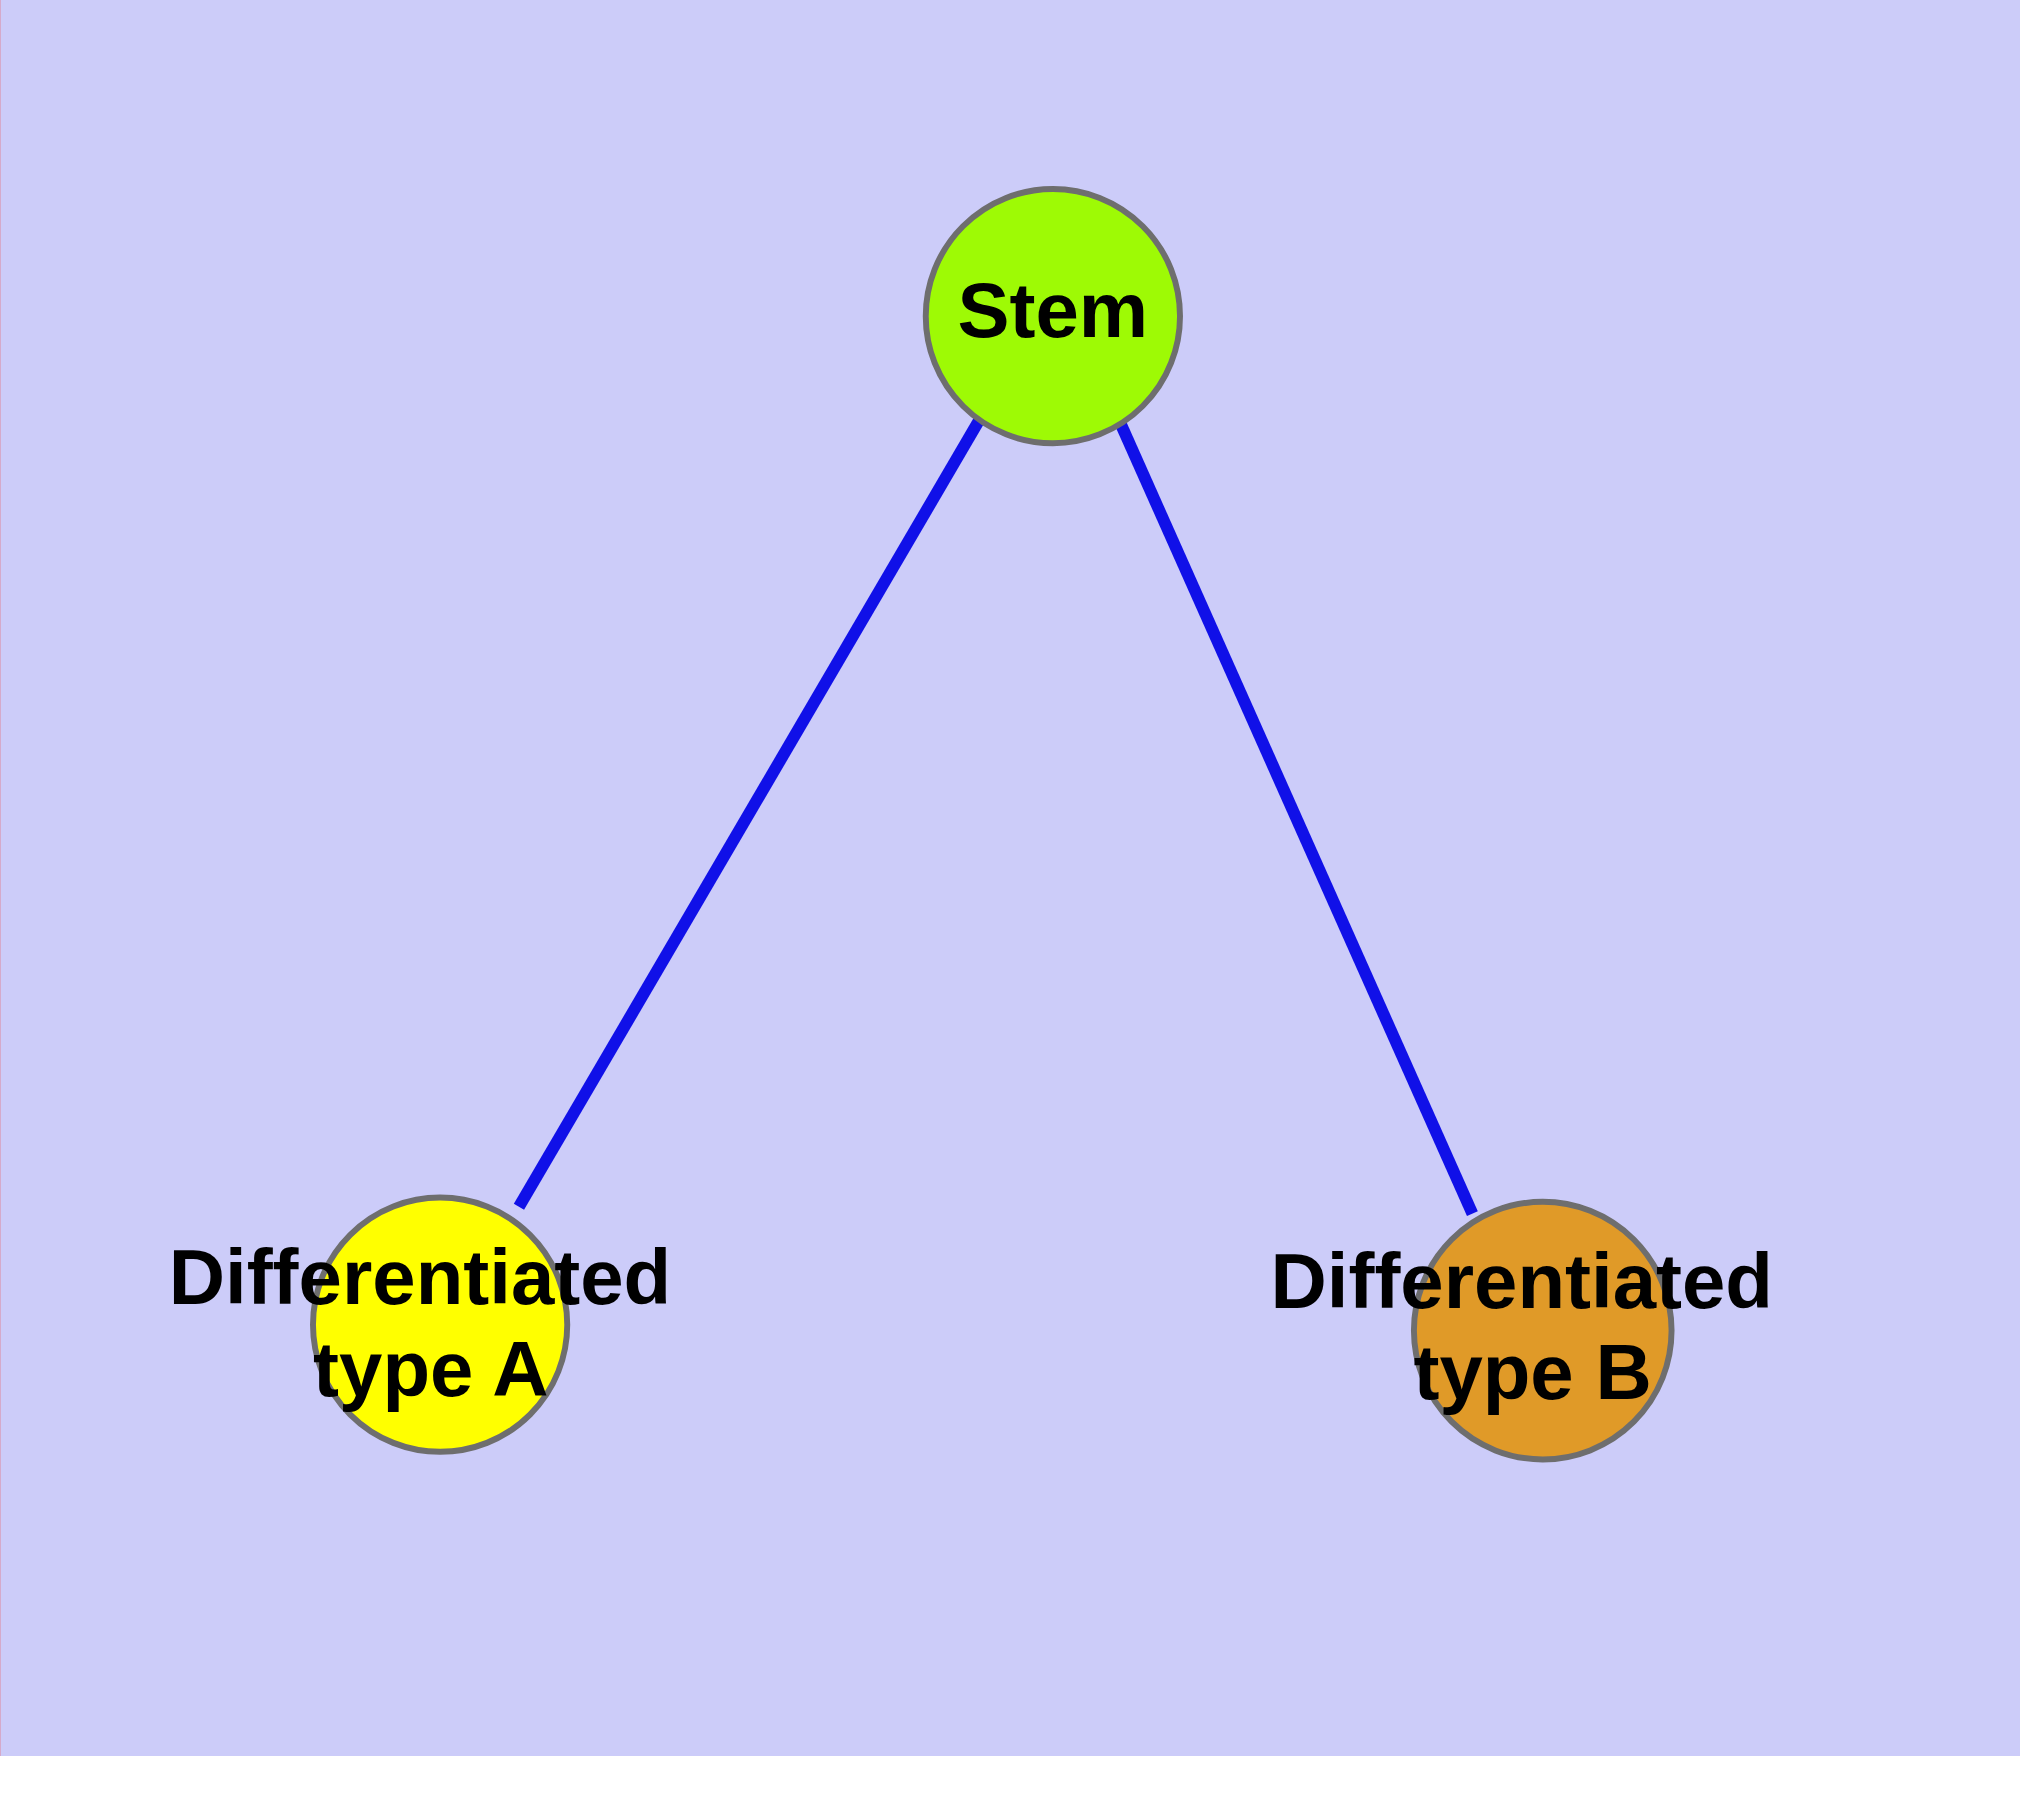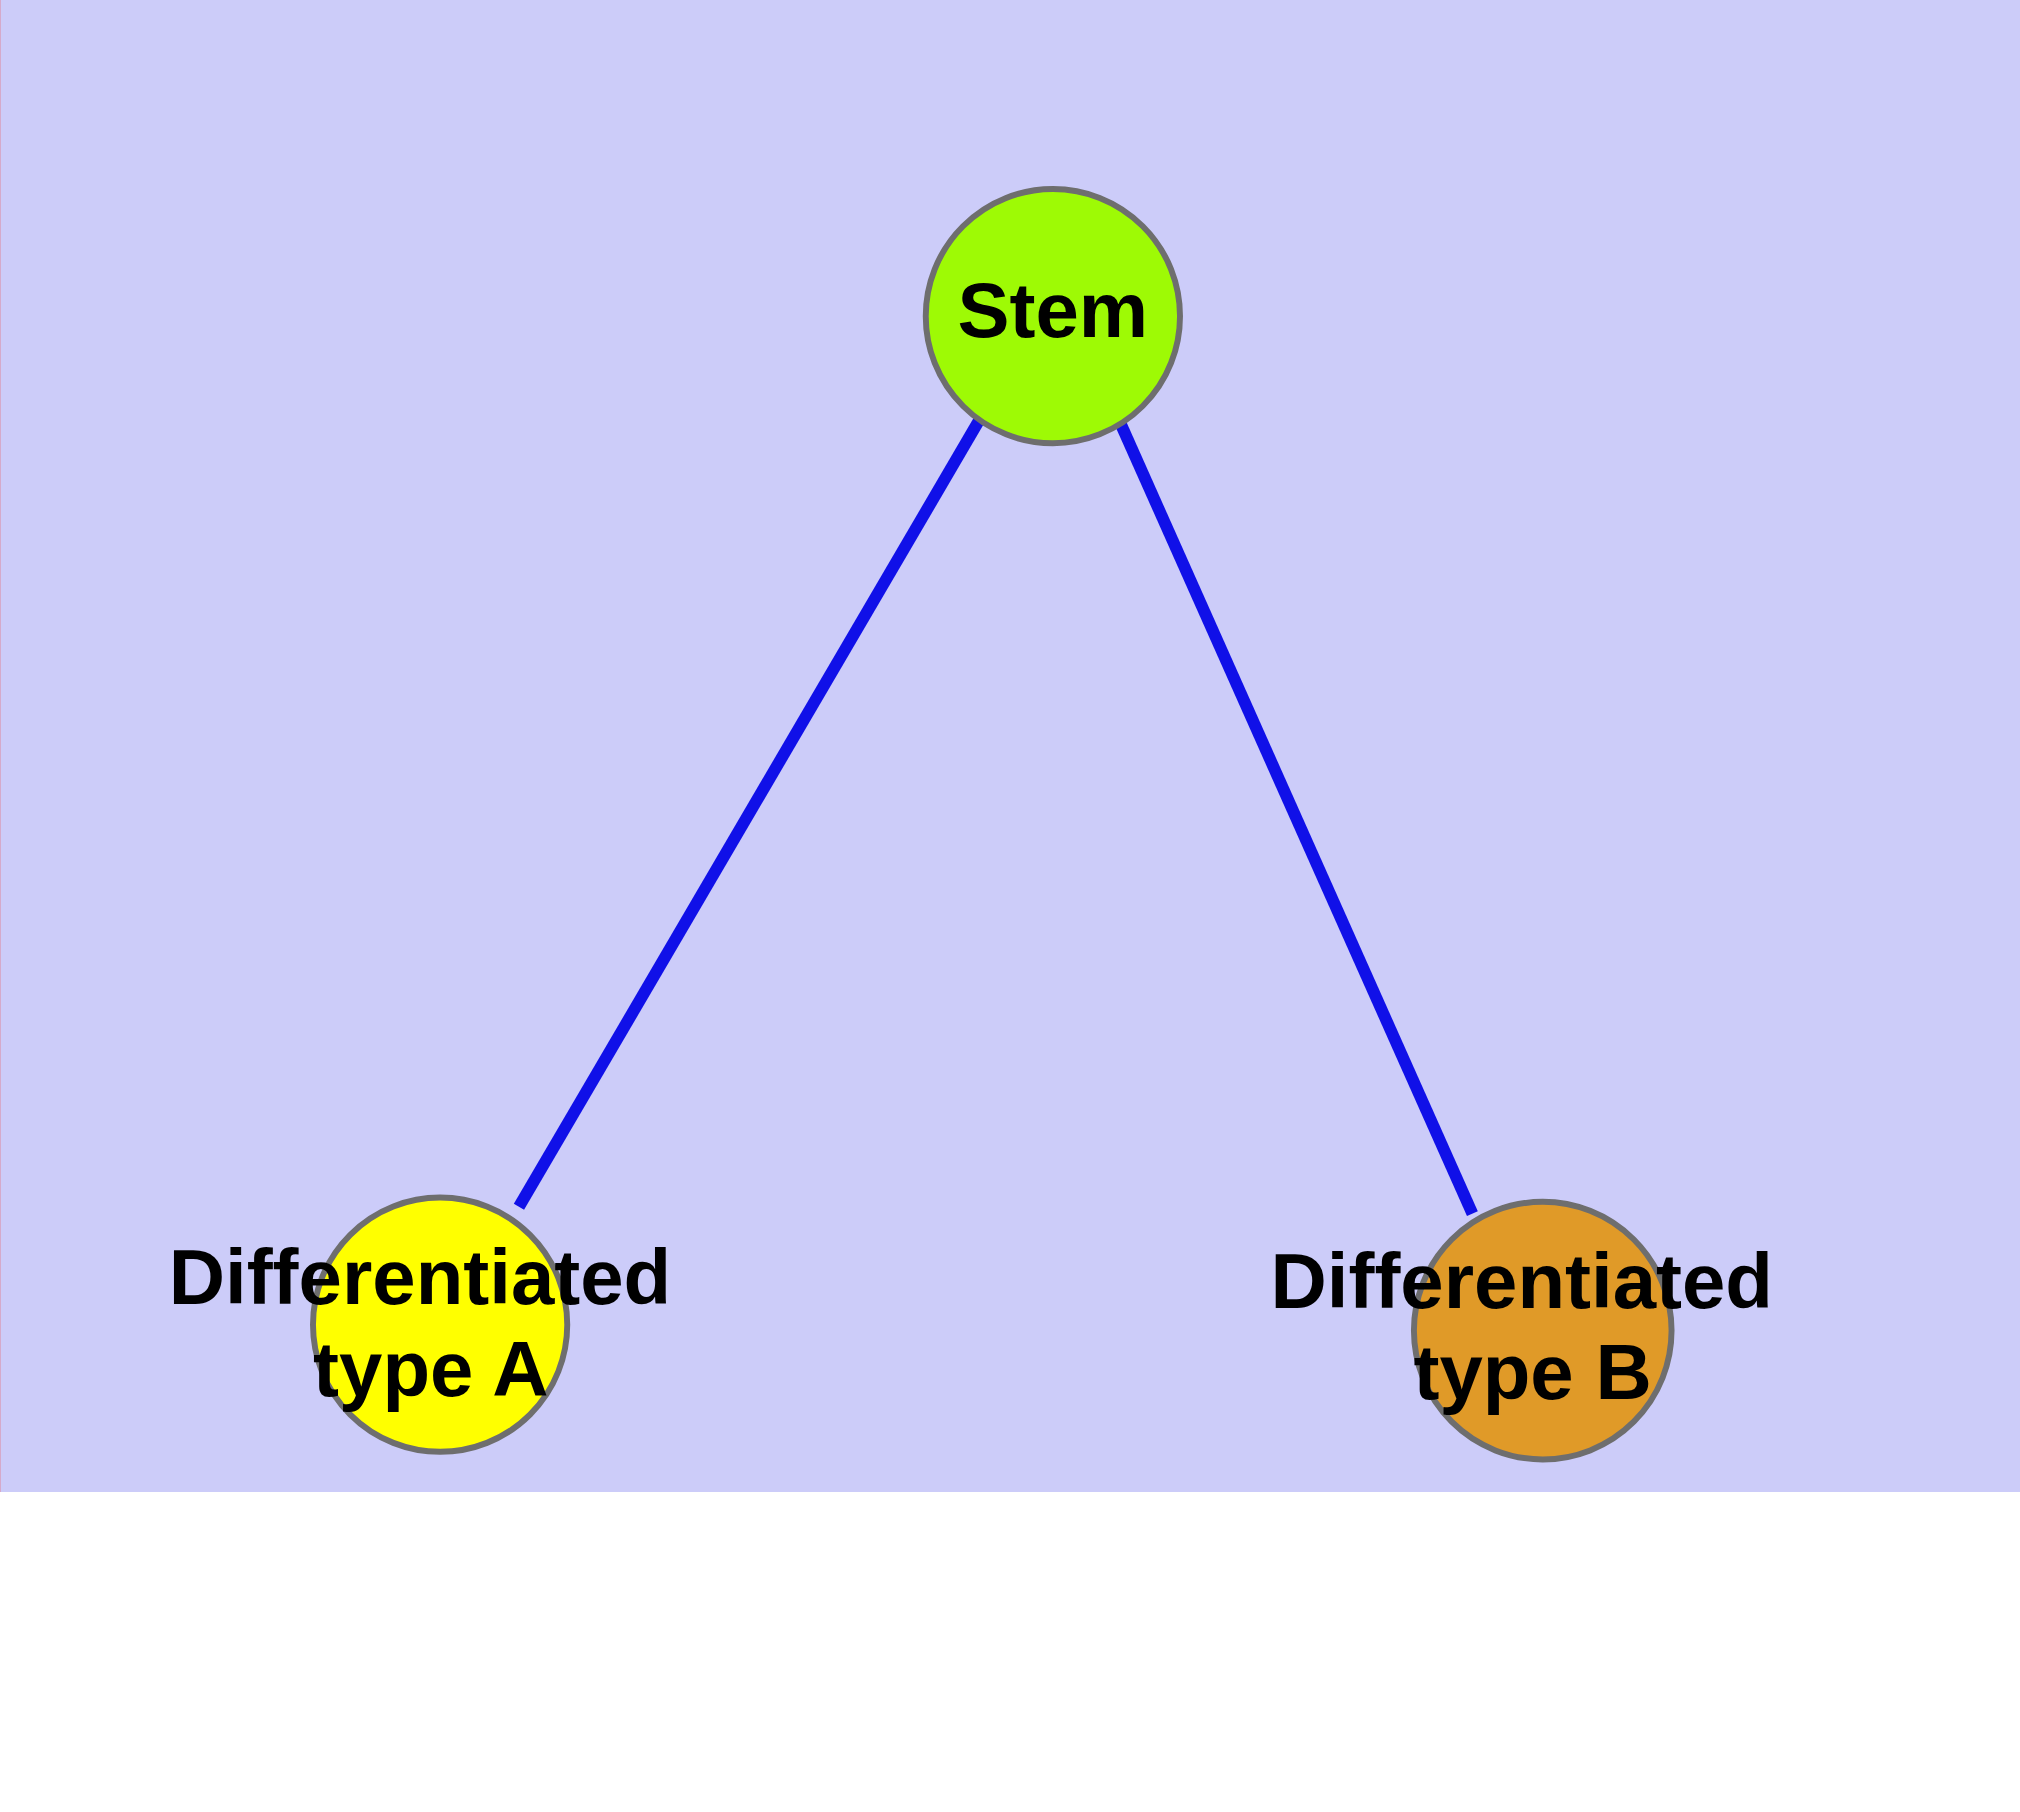--- a/index.html
+++ b/index.html
@@ -29,21 +29,21 @@
     fill: #000000;
     text-anchor: middle;
     dominant-baseline: middle;
   }
   .node-label-root { font-size: 92px; }
   .node-label-leaf { font-size: 92px; }
 </style>
 </head>
 <body>
 
-<div id="stage" style="width: 2021px; height: 1492px; background: #ef4444;">
+<div id="stage" style="width: 2021px; height: 1756px; background: #ef4444;">
   <svg id="graph-svg" viewBox="0 0 2384 2138" xmlns="http://www.w3.org/2000/svg" style="width: 2021px; height: 1812px;">
 
     <rect x="0" y="0" width="2384" height="2138" fill="#ccccf9"></rect>
 
     <g>
       <line x1="1155" y1="496" x2="612" y2="1424" stroke="#1010e8" stroke-width="14" stroke-linecap="butt"></line>
       <line x1="1322" y1="500" x2="1737" y2="1432" stroke="#1010e8" stroke-width="14" stroke-linecap="butt"></line>
     </g>
 
     <g>

